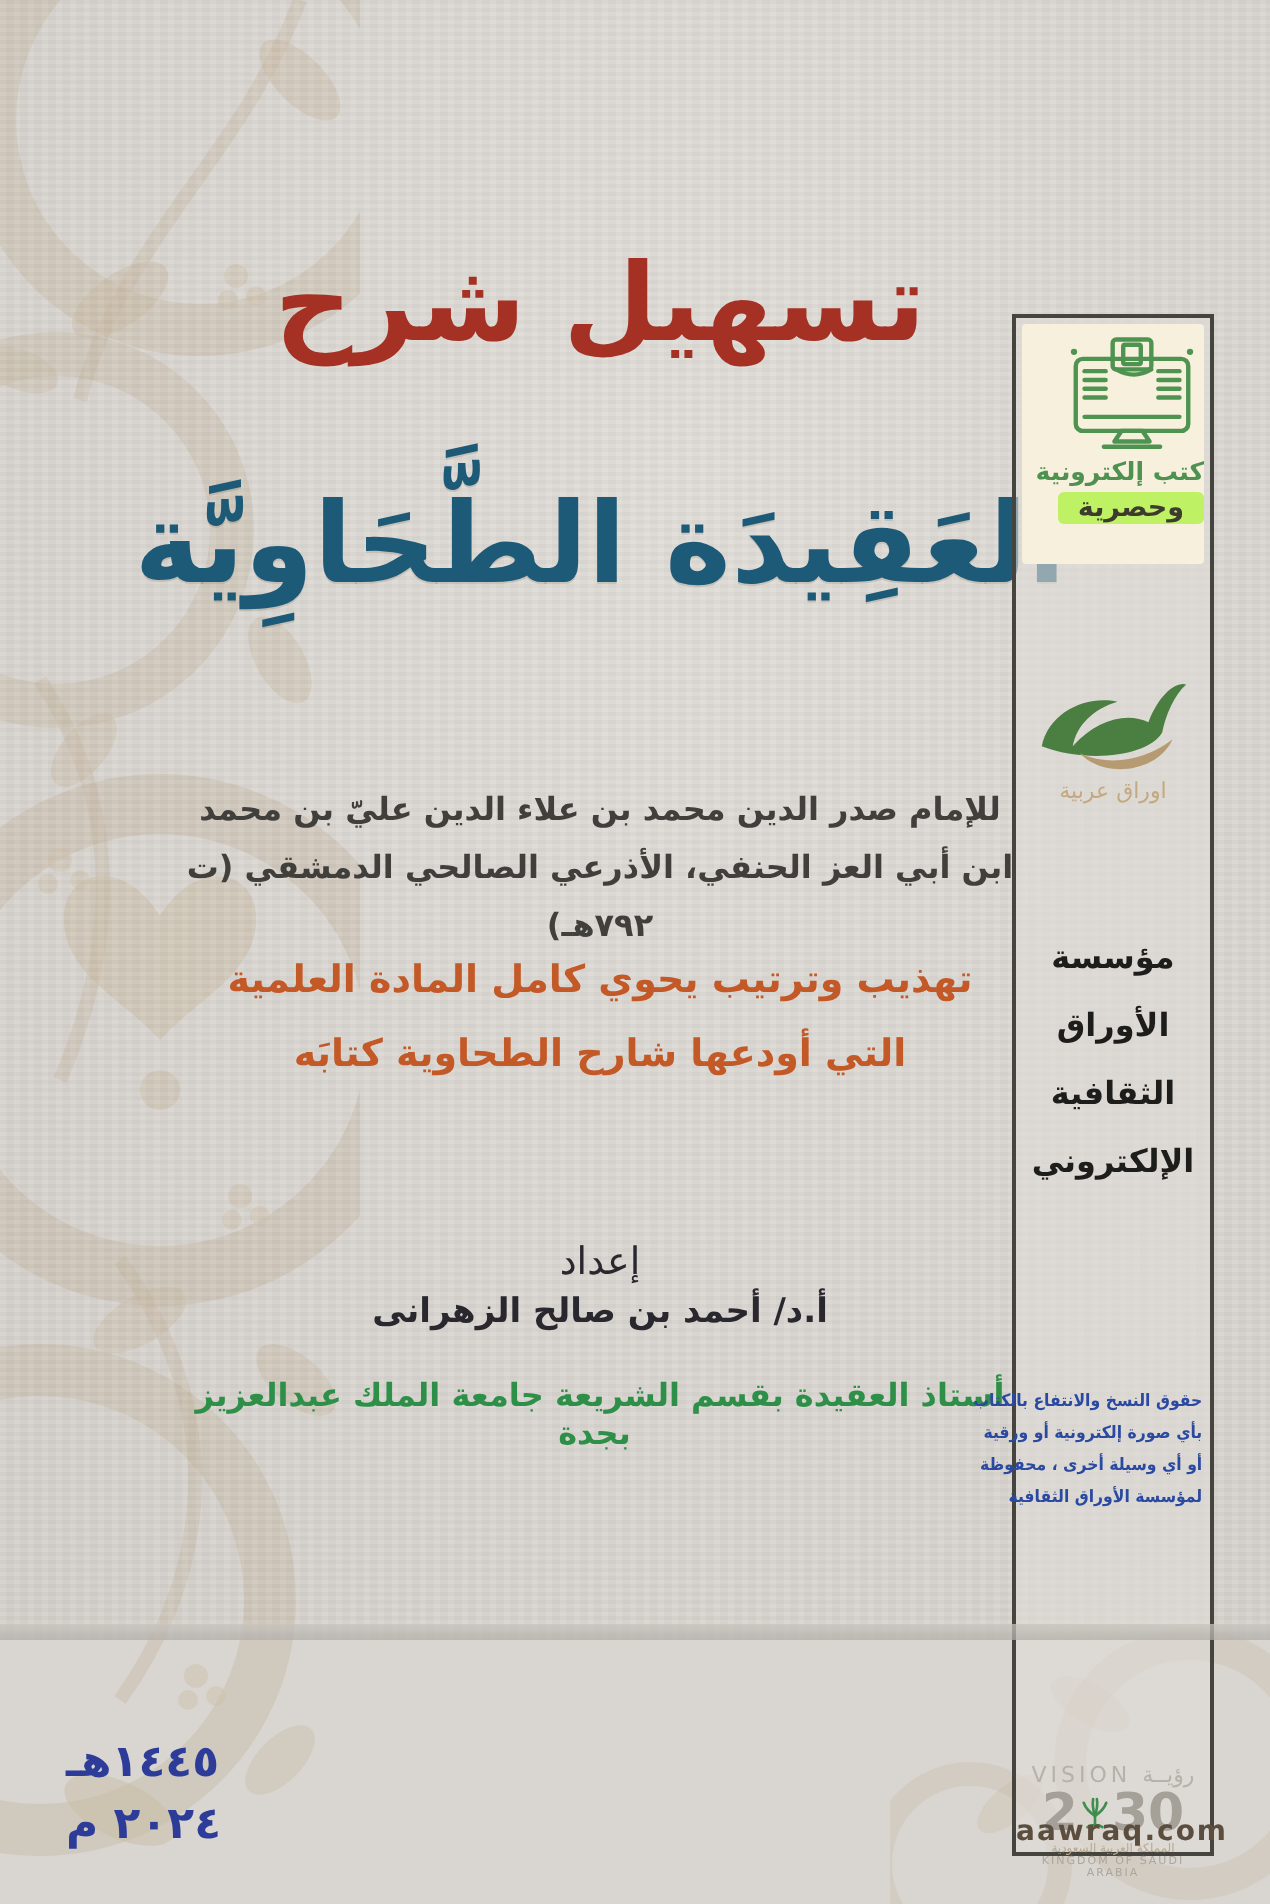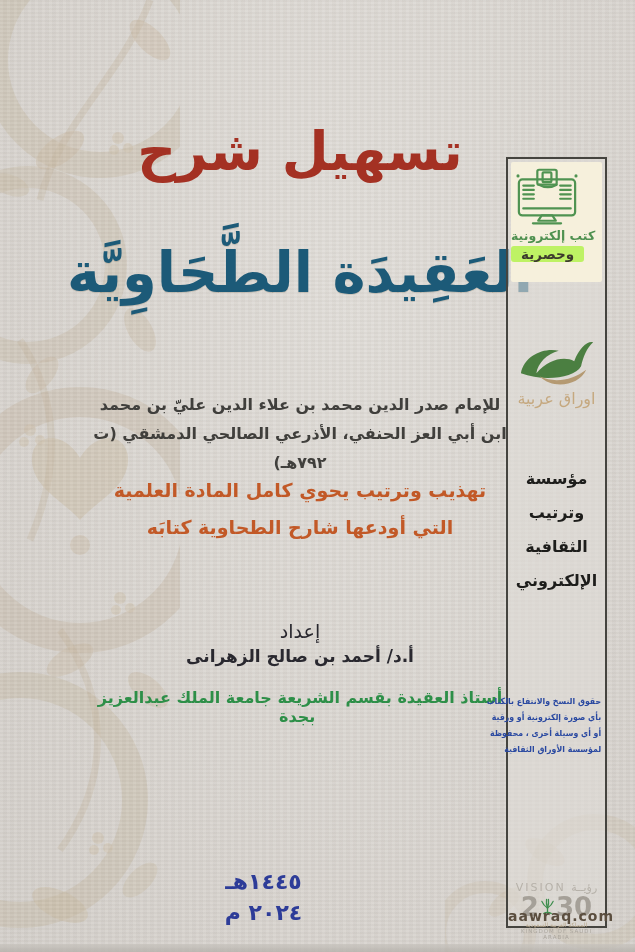--- a/index.html
+++ b/index.html
@@ -3,21 +3,21 @@
 <meta charset="utf-8">
 <style>
   html,body{margin:0;padding:0;}
   body{
     width:635px;height:952px;
     font-family:"DejaVu Sans",sans-serif;
     background:#d9d5d0;
     overflow:hidden;
   }
   .cover{
-    position:relative;width:635px;height:952px;
+    position:relative;width:635px;height:820px;
     background:radial-gradient(ellipse at 55% 30%, #e0ddd8 0%, #d9d5d0 55%, #d3cfca 100%);
   }
   .texture{
     position:absolute;inset:0;pointer-events:none;
     background:
       repeating-linear-gradient(0deg, rgba(255,255,255,0.05) 0 2px, rgba(120,110,100,0.035) 2px 4px),
       repeating-linear-gradient(90deg, rgba(255,255,255,0.04) 0 3px, rgba(110,100,92,0.03) 3px 7px);
   }
   .ornament{position:absolute;left:0;top:0;}
   .corner-ornament{position:absolute;left:445px;top:812px;}
@@ -48,47 +48,47 @@
   }
   .preparer-name{
     position:absolute;left:0;top:646px;width:100%;
     font-size:17px;color:#29282f;font-weight:600;
   }
   .preparer-title{
     position:absolute;left:0;top:688px;width:100%;
     font-size:16px;font-weight:700;color:#2d8f48;
   }
   .years{
-    position:absolute;left:0;top:866px;width:527px;text-align:center;direction:rtl;
-    color:#2d3c98;font-weight:700;
+    position:absolute;left:0;top:866px;width:527px;text-align:left;direction:rtl;
+    color:#2d3c98;font-weight:700;padding-left:33px;
   }
   .year-line{font-size:22px;line-height:31px;}
 
   .sidebar{
     position:absolute;left:506px;top:157px;width:101px;height:771px;
     border:2px solid #45443f;box-sizing:border-box;
     background:rgba(223,220,215,0.6);
     direction:rtl;text-align:center;
   }
   .badge{
     position:absolute;left:3px;right:3px;top:3px;height:120px;
     background:#f6f0dc;border-radius:2px;
-    display:flex;flex-direction:column;align-items:flex-end;justify-content:flex-start;
+    display:flex;flex-direction:column;align-items:flex-start;justify-content:flex-start;
     padding-top:6px;box-sizing:border-box;
   }
   .badge-line1{font-size:12.5px;font-weight:700;color:#4f9150;margin-top:2px;white-space:nowrap;}
   .badge-line2{
     font-size:13.5px;font-weight:700;color:#3d3b2d;
     background:#bef264;border-radius:3px;padding:0 10px;margin-top:3px;
     white-space:nowrap;
   }
   .awraq-logo{position:absolute;left:0;width:100%;top:178px;display:flex;justify-content:center;}
   .awraq-logo-text{
     position:absolute;left:0;width:100%;top:230px;
-    font-size:16px;color:#c5a87f;font-weight:500;letter-spacing:1px;
+    font-size:11px;color:#c5a87f;font-weight:500;letter-spacing:1px;
   }
   .publisher{
     position:absolute;left:0;width:100%;top:303px;
     font-size:16px;font-weight:700;color:#1d1d1b;line-height:34px;
   }
   .copyright{
     position:absolute;left:0;width:100%;top:534px;
     font-size:8.5px;font-weight:700;color:#2a49a1;line-height:16px;
     transform:scaleX(0.92);transform-origin:center;white-space:nowrap;
   }
@@ -216,21 +216,21 @@
     <div class="awraq-logo">
       <svg width="86" height="50" viewBox="0 0 100 58">
         <path d="M8,42 C12,22 34,12 52,16 C38,20 28,30 26,42 C40,26 58,22 70,28 C76,12 86,4 92,6 C85,12 80,24 78,34 C70,48 34,52 8,42 Z" fill="#4b7f41"></path>
         <path d="M30,46 C48,54 68,50 84,38 C76,56 46,62 30,46 Z" fill="#b59a72"></path>
       </svg>
     </div>
     <div class="awraq-logo-text">اوراق عربية</div>
 
     <div class="publisher">
       <div>مؤسسة</div>
-      <div>وترتيب</div>
+      <div>الأوراق</div>
       <div>الثقافية</div>
       <div>الإلكتروني</div>
     </div>
 
     <div class="copyright">
       <div>حقوق النسخ والانتفاع بالكتاب</div>
       <div>بأي صورة إلكترونية أو ورقية</div>
       <div>أو أي وسيلة أخرى ، محفوظة</div>
       <div>لمؤسسة الأوراق الثقافية</div>
     </div>

